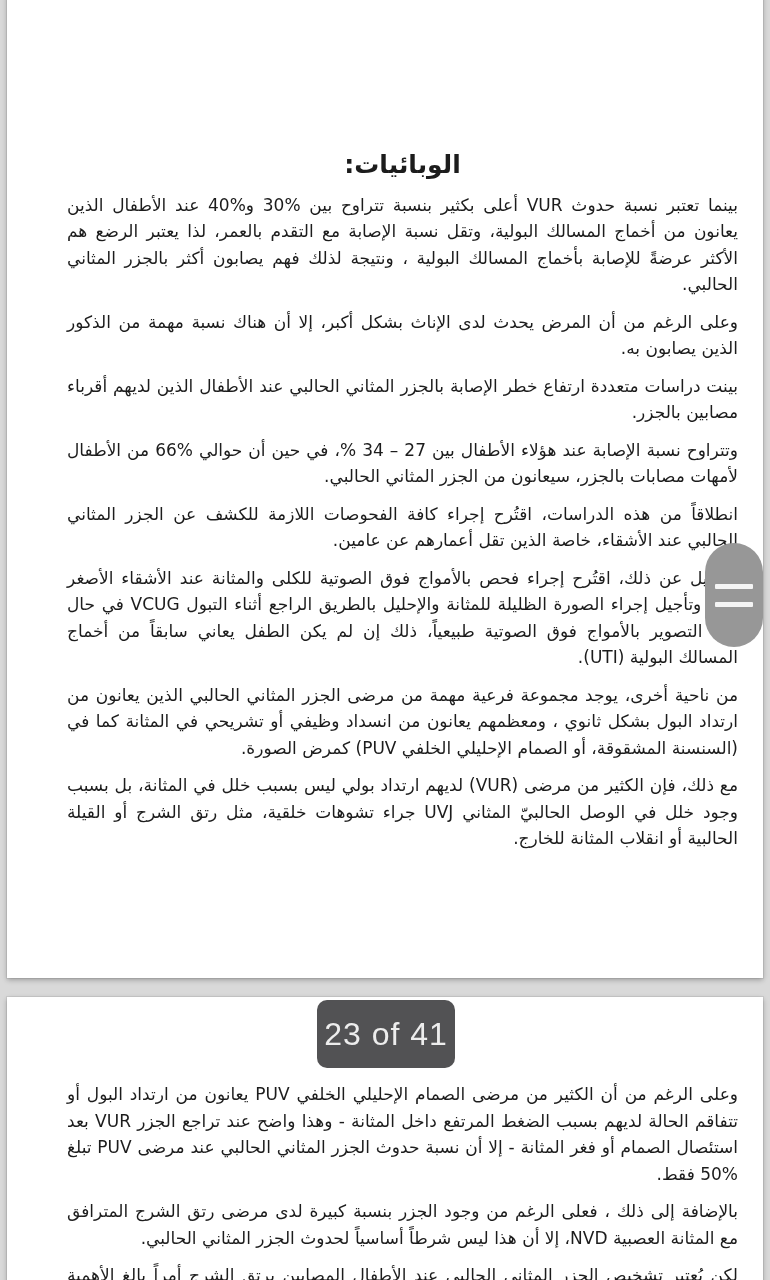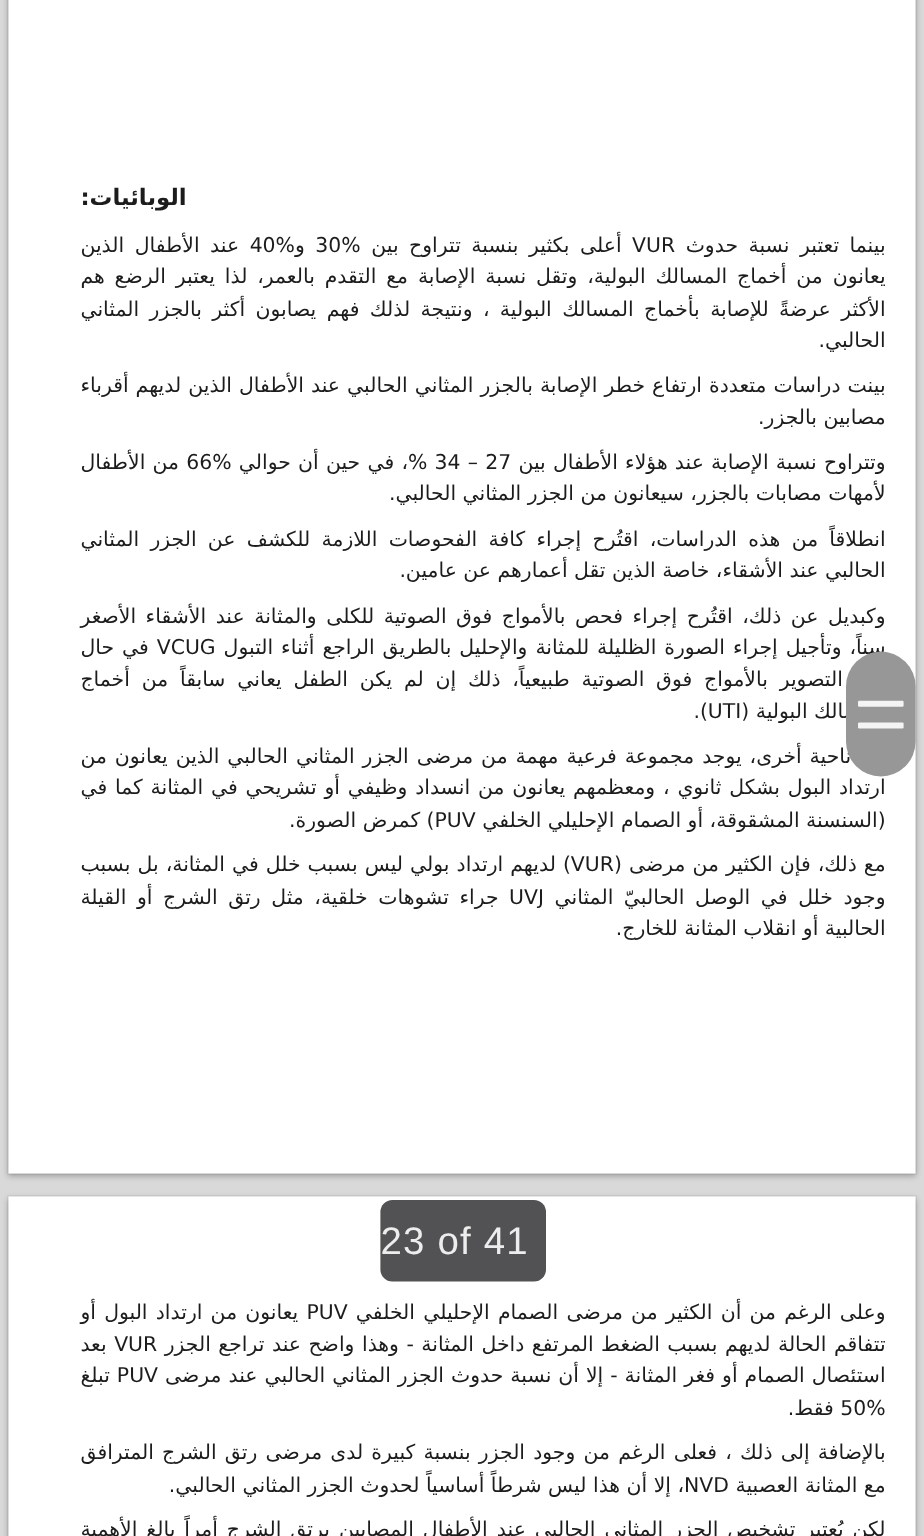--- a/index.html
+++ b/index.html
@@ -23,33 +23,33 @@
     direction:rtl;
     text-align:justify;
     color: var(--text, #1c1c1c);
     font-size:17px;
     line-height:26.5px;
     padding:0 25px 0 60px;
   }
   .page-upper .content { padding-top:158px; }
   .page-lower .content { padding-top:84px; }
   .section-title {
-    font-size:19px;
+    font-size:25px;
     font-weight:bold;
-    text-align:left;
+    text-align:center;
     margin-bottom:13px;
   }
   .content p { margin-bottom:11px; }
   .page-badge {
     position:absolute;
     left:317px; top:1000px;
     width:138px; height:68px;
     background: var(--badge_bg, #525254);
     border-radius:10px;
-    display:flex; align-items:center; justify-content:flex-start;
+    display:flex; align-items:center; justify-content:center;
     color: var(--badge_text, #ededed);
     font-family:"Liberation Sans", sans-serif;
     font-size:32px;
     letter-spacing:1px;
   }
   .scrubber {
     position:absolute;
     left:705px; top:543px;
     width:58px; height:104px;
     background: var(--handle_bg, #979797);
@@ -66,20 +66,21 @@
   }
 </style>
 </head>
 <body>
 
 <div class="page page-upper">
   <div class="content">
     <h2 class="section-title">الوبائيات:</h2>
     <div>
         <p>بينما تعتبر نسبة حدوث VUR أعلى بكثير بنسبة تتراوح بين %30 و%40 عند الأطفال الذين يعانون من أخماج المسالك البولية، وتقل نسبة الإصابة مع التقدم بالعمر، لذا يعتبر الرضع هم الأكثر عرضةً للإصابة بأخماج المسالك البولية ، ونتيجة لذلك فهم يصابون أكثر بالجزر المثاني الحالبي.</p>
+        <p>وعلى الرغم من أن المرض يحدث لدى الإناث بشكل أكبر، إلا أن هناك نسبة مهمة من الذكور الذين يصابون به.</p>
         <p>بينت دراسات متعددة ارتفاع خطر الإصابة بالجزر المثاني الحالبي عند الأطفال الذين لديهم أقرباء مصابين بالجزر.</p>
         <p>وتتراوح نسبة الإصابة عند هؤلاء الأطفال بين 27 – 34 %، في حين أن حوالي %66 من الأطفال لأمهات مصابات بالجزر، سيعانون من الجزر المثاني الحالبي.</p>
         <p>انطلاقاً من هذه الدراسات، اقتُرح إجراء كافة الفحوصات اللازمة للكشف عن الجزر المثاني الحالبي عند الأشقاء، خاصة الذين تقل أعمارهم عن عامين.</p>
         <p>وكبديل عن ذلك، اقتُرح إجراء فحص بالأمواج فوق الصوتية للكلى والمثانة عند الأشقاء الأصغر سناً، وتأجيل إجراء الصورة الظليلة للمثانة والإحليل بالطريق الراجع أثناء التبول VCUG في حال كان التصوير بالأمواج فوق الصوتية طبيعياً، ذلك إن لم يكن الطفل يعاني سابقاً من أخماج المسالك البولية (UTI).</p>
         <p>من ناحية أخرى، يوجد مجموعة فرعية مهمة من مرضى الجزر المثاني الحالبي الذين يعانون من ارتداد البول بشكل ثانوي ، ومعظمهم يعانون من انسداد وظيفي أو تشريحي في المثانة كما في (السنسنة المشقوقة، أو الصمام الإحليلي الخلفي PUV) كمرض الصورة.</p>
         <p>مع ذلك، فإن الكثير من مرضى (VUR) لديهم ارتداد بولي ليس بسبب خلل في المثانة، بل بسبب وجود خلل في الوصل الحالبيّ المثاني UVJ جراء تشوهات خلقية، مثل رتق الشرج أو القيلة الحالبية أو انقلاب المثانة للخارج.</p>
       </div>
   </div>
 </div>
 

